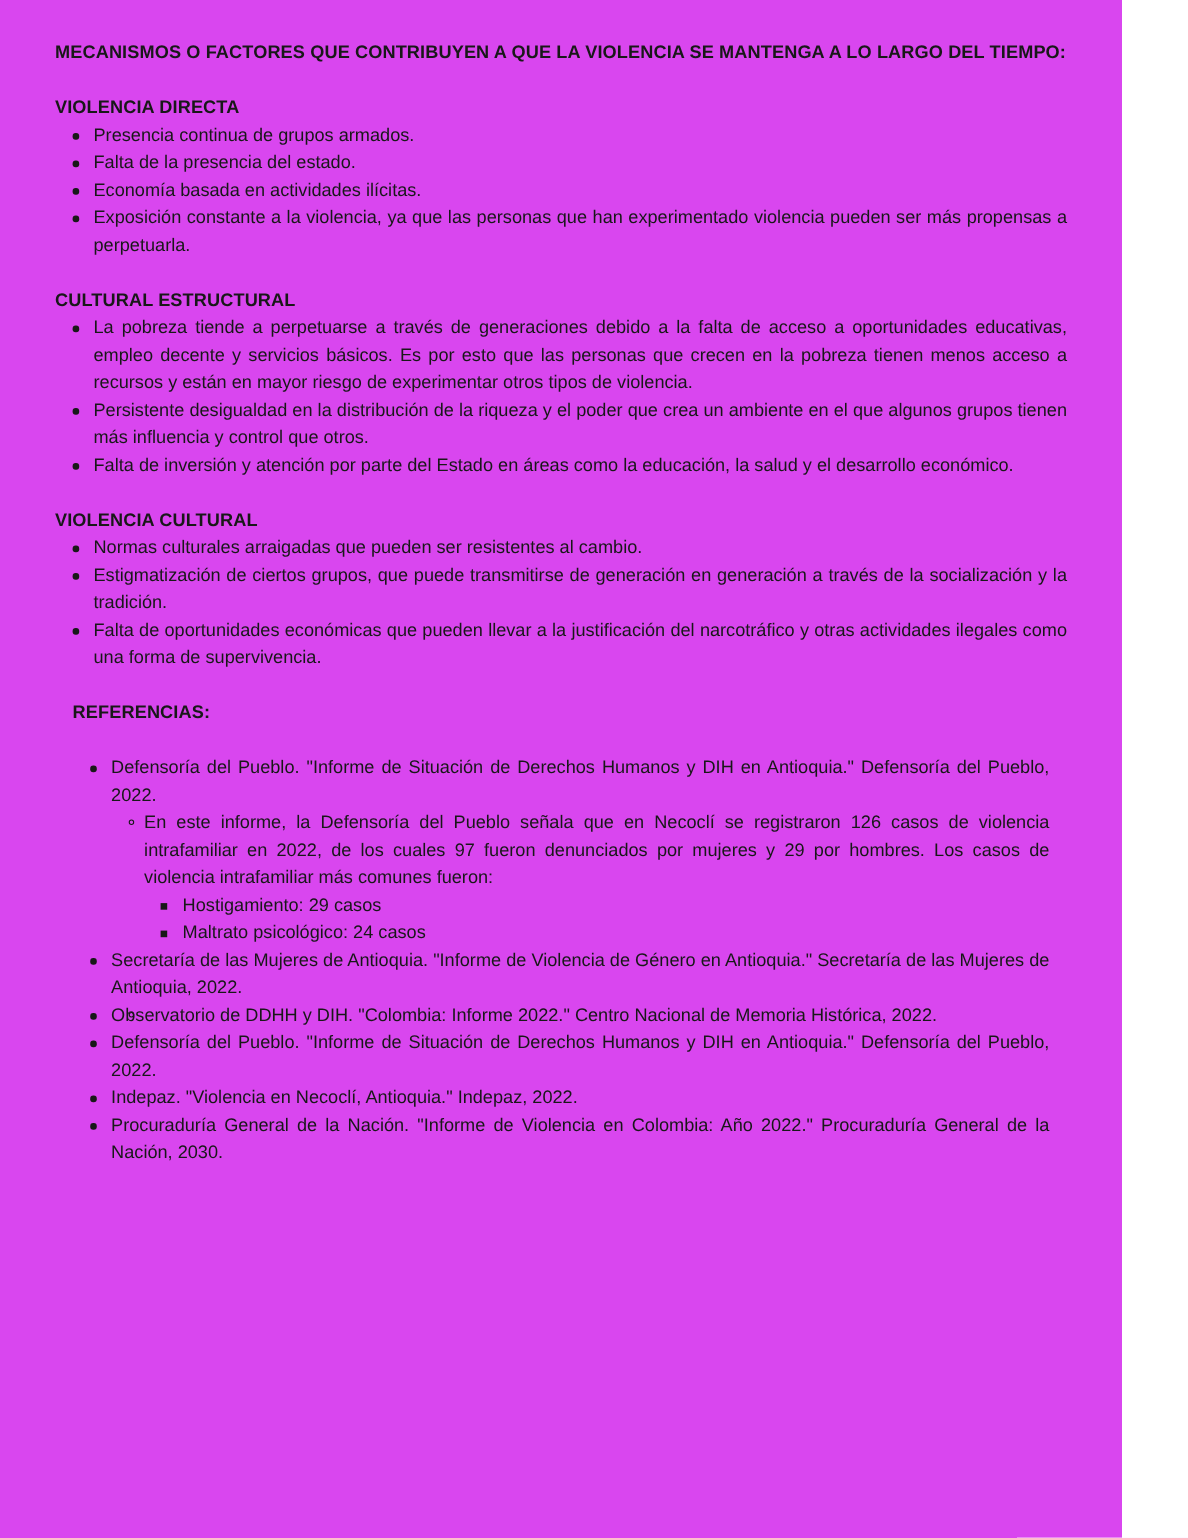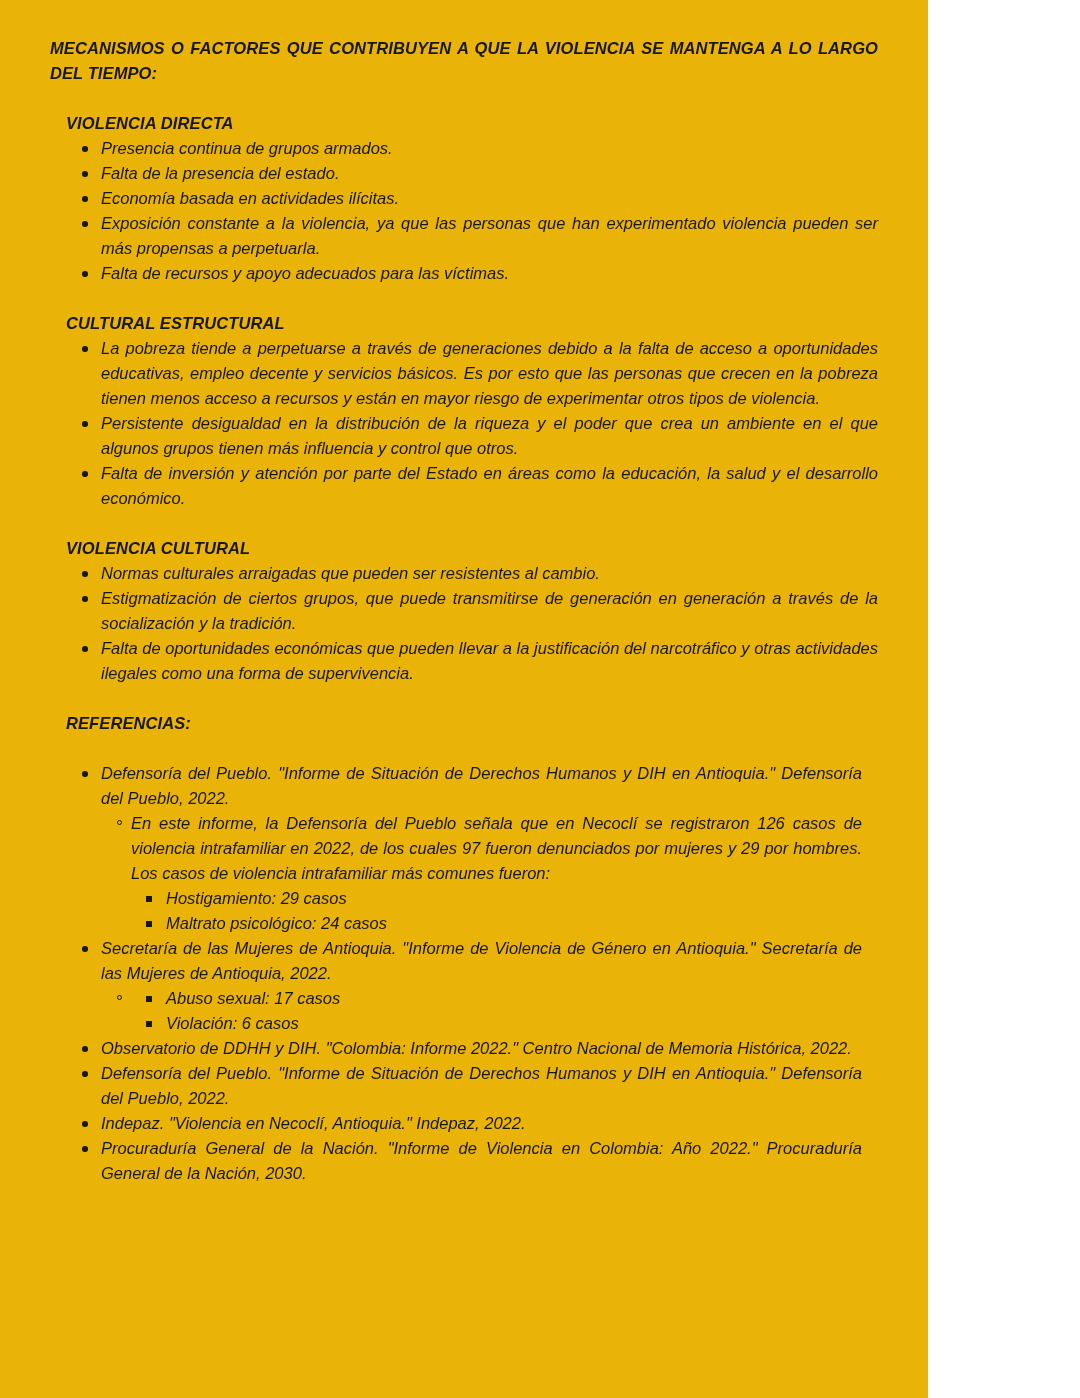--- a/index.html
+++ b/index.html
@@ -9,41 +9,40 @@
   }
   body {
     width: 1080px;
     height: 1398px;
     font-family: "Liberation Sans", sans-serif;
     color: #181818;
     -webkit-font-smoothing: antialiased;
   }
   .page {
     box-sizing: border-box;
-    width: 928px;
+    width: 1020px;
     min-height: 1398px;
     padding: 36px 50px 0 50px;
-    background: #eab308;
-    font-style: italic;
+    background: #d946ef;
   }
 
   
   .doc-title {
     font-size: 16.5px;
     font-weight: bold;
     line-height: 25px;
     text-align: justify;
     text-align-last: left;
     margin: 0 0 25px 0;
     letter-spacing: 0.1px;
   }
 
   
   .section {
-    margin: 0 0 25px 16px;
+    margin: 0 0 25px 0;
   }
   .section-heading {
     font-size: 16.5px;
     font-weight: bold;
     line-height: 25px;
     margin: 0;
     letter-spacing: 0.1px;
   }
 
   
@@ -139,21 +138,20 @@
   <h1 class="doc-title">MECANISMOS O FACTORES QUE CONTRIBUYEN A QUE LA VIOLENCIA SE MANTENGA A LO LARGO DEL TIEMPO:</h1>
 
   <div id="sections-container">
       <div class="section">
         <h2 class="section-heading">VIOLENCIA DIRECTA</h2>
         <ul class="lvl1">
           <li><span class="bullet-disc"></span><span>Presencia continua de grupos armados.</span></li>
           <li><span class="bullet-disc"></span><span>Falta de la presencia del estado.</span></li>
           <li><span class="bullet-disc"></span><span>Economía basada en actividades ilícitas.</span></li>
           <li><span class="bullet-disc"></span><span>Exposición constante a la violencia, ya que las personas que han experimentado violencia pueden ser más propensas a perpetuarla.</span></li>
-          <li><span class="bullet-disc"></span><span>Falta de recursos y apoyo adecuados para las víctimas.</span></li>
         </ul>
       </div>
       <div class="section">
         <h2 class="section-heading">CULTURAL ESTRUCTURAL</h2>
         <ul class="lvl1">
           <li><span class="bullet-disc"></span><span>La pobreza tiende a perpetuarse a través de generaciones debido a la falta de acceso a oportunidades educativas, empleo decente y servicios básicos. Es por esto que las personas que crecen en la pobreza tienen menos acceso a recursos y están en mayor riesgo de experimentar otros tipos de violencia.</span></li>
           <li><span class="bullet-disc"></span><span>Persistente desigualdad en la distribución de la riqueza y el poder que crea un ambiente en el que algunos grupos tienen más influencia y control que otros.</span></li>
           <li><span class="bullet-disc"></span><span>Falta de inversión y atención por parte del Estado en áreas como la educación, la salud y el desarrollo económico.</span></li>
         </ul>
       </div>
@@ -170,24 +168,21 @@
   <div class="refs-block">
     <h2 class="refs-heading">REFERENCIAS:</h2>
     <ul class="lvl1" id="references-list">
         <li><span class="bullet-disc"></span><span>Defensoría del Pueblo. "Informe de Situación de Derechos Humanos y DIH en Antioquia." Defensoría del Pueblo, 2022.</span><ul class="lvl2">
             <li><span class="bullet-circle"></span><span>En este informe, la Defensoría del Pueblo señala que en Necoclí se registraron 126 casos de violencia intrafamiliar en 2022, de los cuales 97 fueron denunciados por mujeres y 29 por hombres. Los casos de violencia intrafamiliar más comunes fueron:</span><ul class="lvl3">
                 <li><span class="bullet-square"></span><span>Hostigamiento: 29 casos</span></li>
                 <li><span class="bullet-square"></span><span>Maltrato psicológico: 24 casos</span></li>
               </ul></li>
           </ul></li>
         <li><span class="bullet-disc"></span><span>Secretaría de las Mujeres de Antioquia. "Informe de Violencia de Género en Antioquia." Secretaría de las Mujeres de Antioquia, 2022.</span><ul class="lvl2">
-            <li><span class="bullet-circle"></span><ul class="lvl3">
-                <li><span class="bullet-square"></span><span>Abuso sexual: 17 casos</span></li>
-                <li><span class="bullet-square"></span><span>Violación: 6 casos</span></li>
-              </ul></li>
+            <li><span class="bullet-circle"></span></li>
           </ul></li>
         <li><span class="bullet-disc"></span><span>Observatorio de DDHH y DIH. "Colombia: Informe 2022." Centro Nacional de Memoria Histórica, 2022.</span></li>
         <li><span class="bullet-disc"></span><span>Defensoría del Pueblo. "Informe de Situación de Derechos Humanos y DIH en Antioquia." Defensoría del Pueblo, 2022.</span></li>
         <li><span class="bullet-disc"></span><span>Indepaz. "Violencia en Necoclí, Antioquia." Indepaz, 2022.</span></li>
         <li><span class="bullet-disc"></span><span>Procuraduría General de la Nación. "Informe de Violencia en Colombia: Año 2022." Procuraduría General de la Nación, 2030.</span></li>
       </ul>
   </div>
 
 </div>
 

